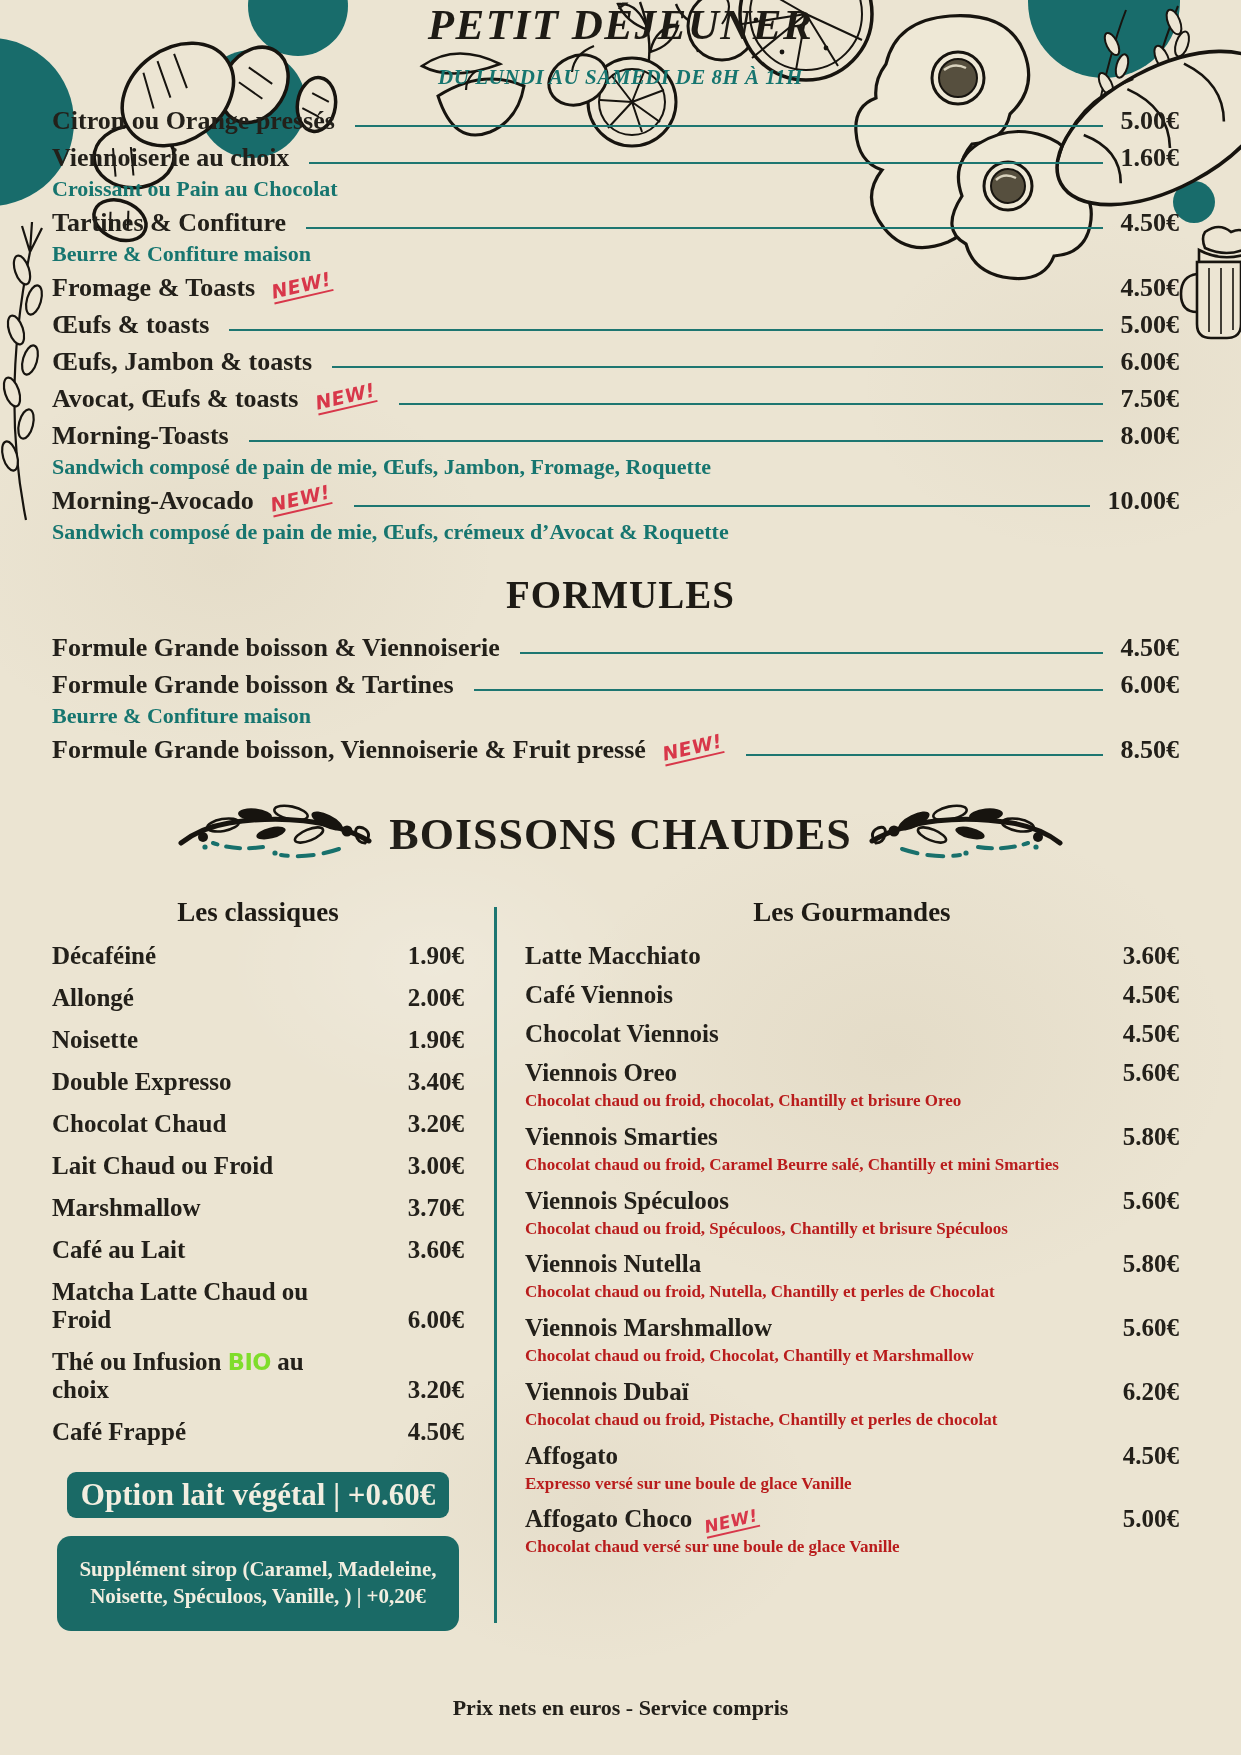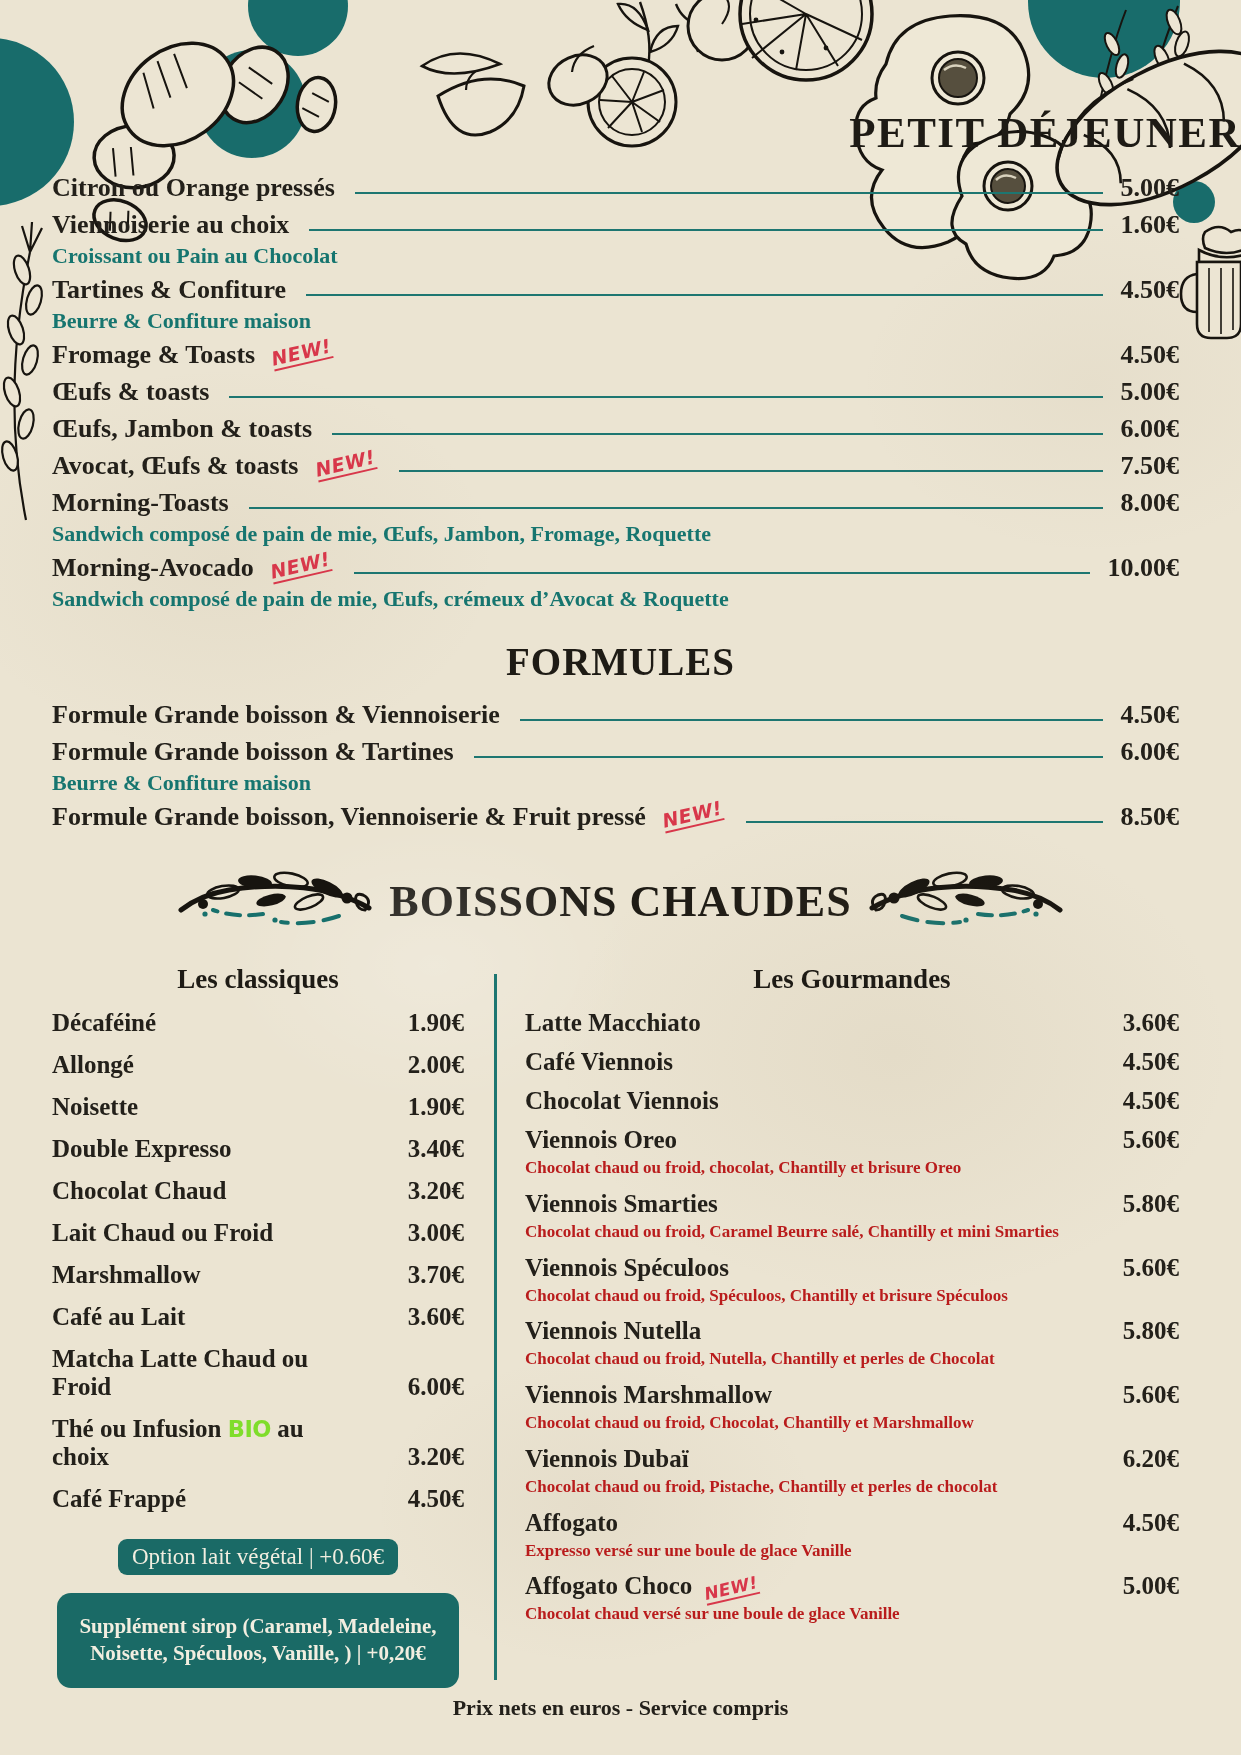--- a/index.html
+++ b/index.html
@@ -11,21 +11,21 @@
   .page::before{
     content:"";position:absolute;inset:0;pointer-events:none;
     background:
       radial-gradient(ellipse 420px 300px at 18% 32%, rgba(158,138,98,.08), transparent 65%),
       radial-gradient(ellipse 520px 380px at 72% 60%, rgba(158,138,98,.09), transparent 65%),
       radial-gradient(ellipse 340px 240px at 48% 86%, rgba(150,130,95,.07), transparent 65%),
       radial-gradient(ellipse 360px 260px at 88% 22%, rgba(150,130,95,.06), transparent 65%),
       radial-gradient(ellipse 300px 200px at 35% 55%, rgba(255,255,255,.18), transparent 70%);
   }
   .deco{position:absolute;pointer-events:none;}
-  .header{position:relative;padding-top:108px;text-align:right;}
+  .header{position:relative;text-align:center;font-style:italic;}
   .title{margin:0;font-size:43px;font-weight:700;letter-spacing:1.5px;color:#1e1b15;}
   .subtitle{margin:16px 0 0;font-size:21px;font-weight:700;letter-spacing:.5px;color:#16756f;}
   .list{position:relative;margin:16px 62px 0 52px;}
   .m-line{display:flex;align-items:flex-end;margin-top:7px;}
   .m-name{font-size:26px;font-weight:700;line-height:1.15;white-space:nowrap;}
   .m-price{font-size:26px;font-weight:700;line-height:1.15;white-space:nowrap;}
   .leader{flex:1 1 auto;min-width:34px;border-bottom:2px solid #1d7671;margin:0 18px 9px 20px;}
   .m-desc{color:#16756f;font-weight:700;font-size:22px;line-height:1.15;margin:3px 0 1px;}
   .new-stamp{
     display:inline-block;color:#d8374a;font-family:"DejaVu Sans",sans-serif;
@@ -48,21 +48,21 @@
   .c-price{font-size:25px;font-weight:700;white-space:nowrap;}
   .bio{color:#7fdd2b;font-family:"DejaVu Sans",sans-serif;font-weight:800;font-size:.9em;letter-spacing:-.5px;}
   .g-row{margin-top:11px;}
   .g-top{display:flex;align-items:flex-start;justify-content:space-between;}
   .g-name{font-size:25px;font-weight:700;line-height:1.12;}
   .g-name .new-stamp{font-size:17px;margin:0 0 0 12px;}
   .g-price{font-size:25px;font-weight:700;white-space:nowrap;margin-left:18px;}
   .g-desc{color:#b91c1c;font-weight:700;font-size:17px;line-height:1.22;margin-top:4px;max-width:575px;}
   .pill{
     width:fit-content;margin:26px auto 0;background:#1a6a66;color:#f2eee0;
-    font-size:23px;font-weight:400;padding:5px 14px;border-radius:9px;white-space:nowrap;
+    font-size:31px;font-weight:700;padding:5px 14px;border-radius:9px;white-space:nowrap;
   }
   .supp{
     width:394px;margin:18px auto 0;background:#1a6a66;color:#f2eee0;text-align:center;
     font-size:21px;font-weight:700;line-height:1.3;padding:20px 4px;border-radius:14px;
   }
   .footer{position:absolute;left:0;right:0;bottom:34px;text-align:center;font-size:22px;font-weight:700;color:#23201a;}
   svg{display:block;}
 </style>
 </head>
 <body>
@@ -177,20 +177,21 @@
       <path d="M22,40 l44,0 0,62 q0,14 -14,14 l-16,0 q-14,0 -14,-14z"></path>
       <path d="M22,52 q-16,2 -16,20 q0,18 16,18" fill="none"></path>
       <g stroke-width="1.6">
         <path d="M34,46 l0,64 M46,46 l0,66 M58,46 l0,62"></path>
       </g>
     </g>
   </svg>
 
   <div class="header">
     <h1 class="title">PETIT DÉJEUNER</h1>
+    <div class="subtitle">DU LUNDI AU SAMEDI DE 8H À 11H</div>
   </div>
 
   <div class="list">
 
       <div class="m-row">
         <div class="m-line">
           <span class="m-name">Citron ou Orange pressés</span>
 
           <span class="leader"></span>
           <span class="m-price">5.00€</span>

